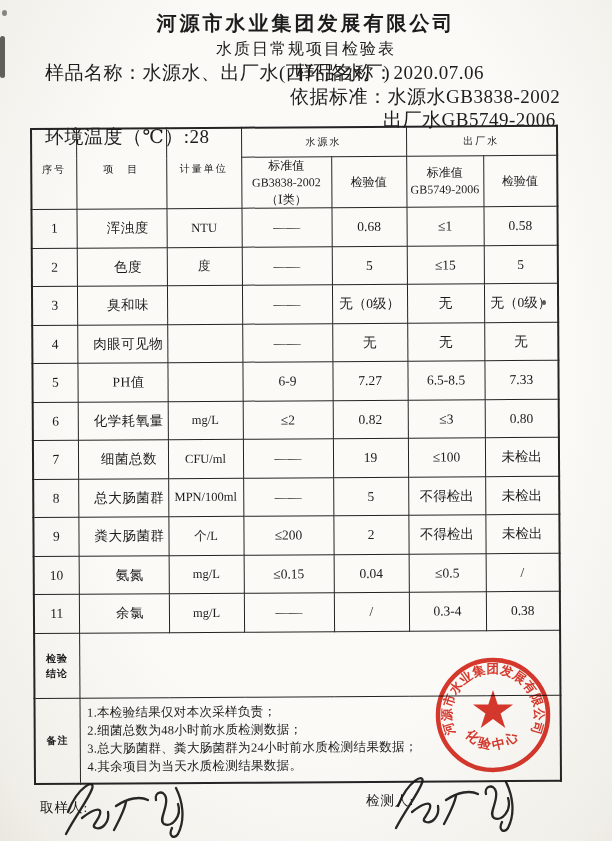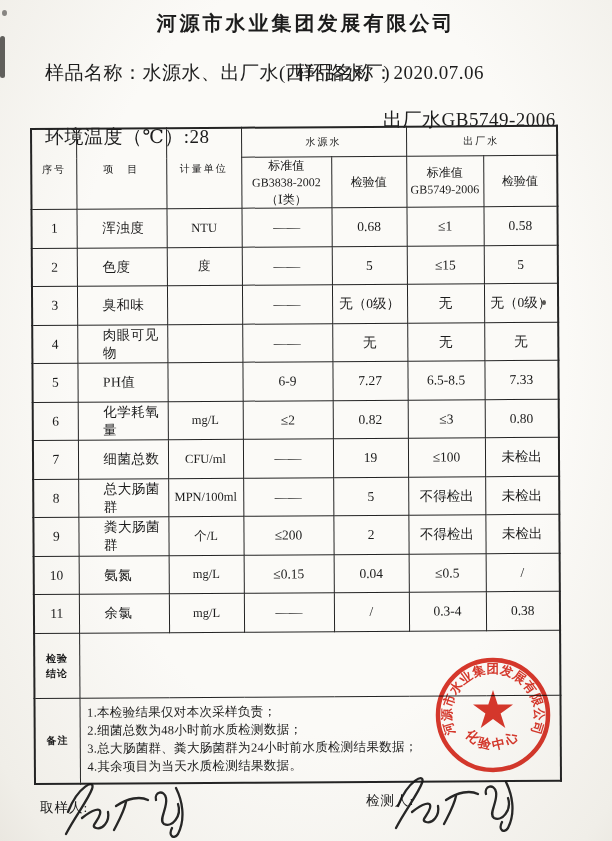--- a/index.html
+++ b/index.html
@@ -31,21 +31,21 @@
 
   .table-wrap { position:absolute; left:30px; top:128px; transform:rotate(-0.35deg); transform-origin:0 0; }
   table { border-collapse:collapse; table-layout:fixed; width:526px; border:2px solid #242424; }
   td {
     border:1.5px solid #242424; text-align:center; vertical-align:middle;
     font-size:13.5px; padding:0; overflow:hidden;
   }
   tr.group-h td { height:28px; font-size:10px; letter-spacing:2px; }
   tr.sub-h td  { height:50px; font-size:12px; line-height:1.4; }
   tr.body-r td { height:37.5px; }
-  td.item { text-align:left; padding-left:25px; letter-spacing:0.5px; }
+  td.item { text-align:center; padding-left:12px; letter-spacing:0.5px; }
   td.unit { font-size:12.5px; }
   tr.concl-r td { height:64px; }
   tr.remark-r td { height:76px; }
   td.side-label { font-size:10px; line-height:1.5; letter-spacing:1px;font-weight:bold; }
   td.remarks-cell {
     text-align:left; font-size:12.5px; line-height:1.42;
     padding:4px 4px 4px 7px; letter-spacing:0.3px;
   }
   .preline { white-space:pre-line; }
 
@@ -62,28 +62,32 @@
   #blob-left   { left:0; top:36px; width:5px; height:42px; opacity:.75; border-radius:3px; }
   #blob-top    { left:2px; top:10px; width:5px; height:6px; opacity:.55; border-radius:50%; }
   #dot-right   { left:542px; top:300px; width:4px; height:5px; opacity:.8; border-radius:50%; }
 </style>
 </head>
 <body>
 
 <div class="page">
 
   <div class="company">河源市水业集团发展有限公司</div>
+  <div class="doc-title">水质日常规项目检验表</div>
 
   <div class="info" id="sample-line">
     <span>样品名称：</span><span>水源水、出厂水(西环路水厂)</span>
   </div>
   <div class="info" id="date-line">
     <span>样品名称：</span><span>2020.07.06</span>
   </div>
   <div class="info" id="temp-line">环境温度（℃）:28</div>
+  <div class="info" id="basis-line">
+    <span>依据标准：</span><span>水源水GB3838-2002</span>
+  </div>
   <div class="info" id="basis2-line">出厂水GB5749-2006</div>
 
   <div class="table-wrap">
   <table>
     <colgroup>
       <col style="width:45px">
           <col style="width:90px">
           <col style="width:75px">
       <col style="width:90px">
           <col style="width:75px">

